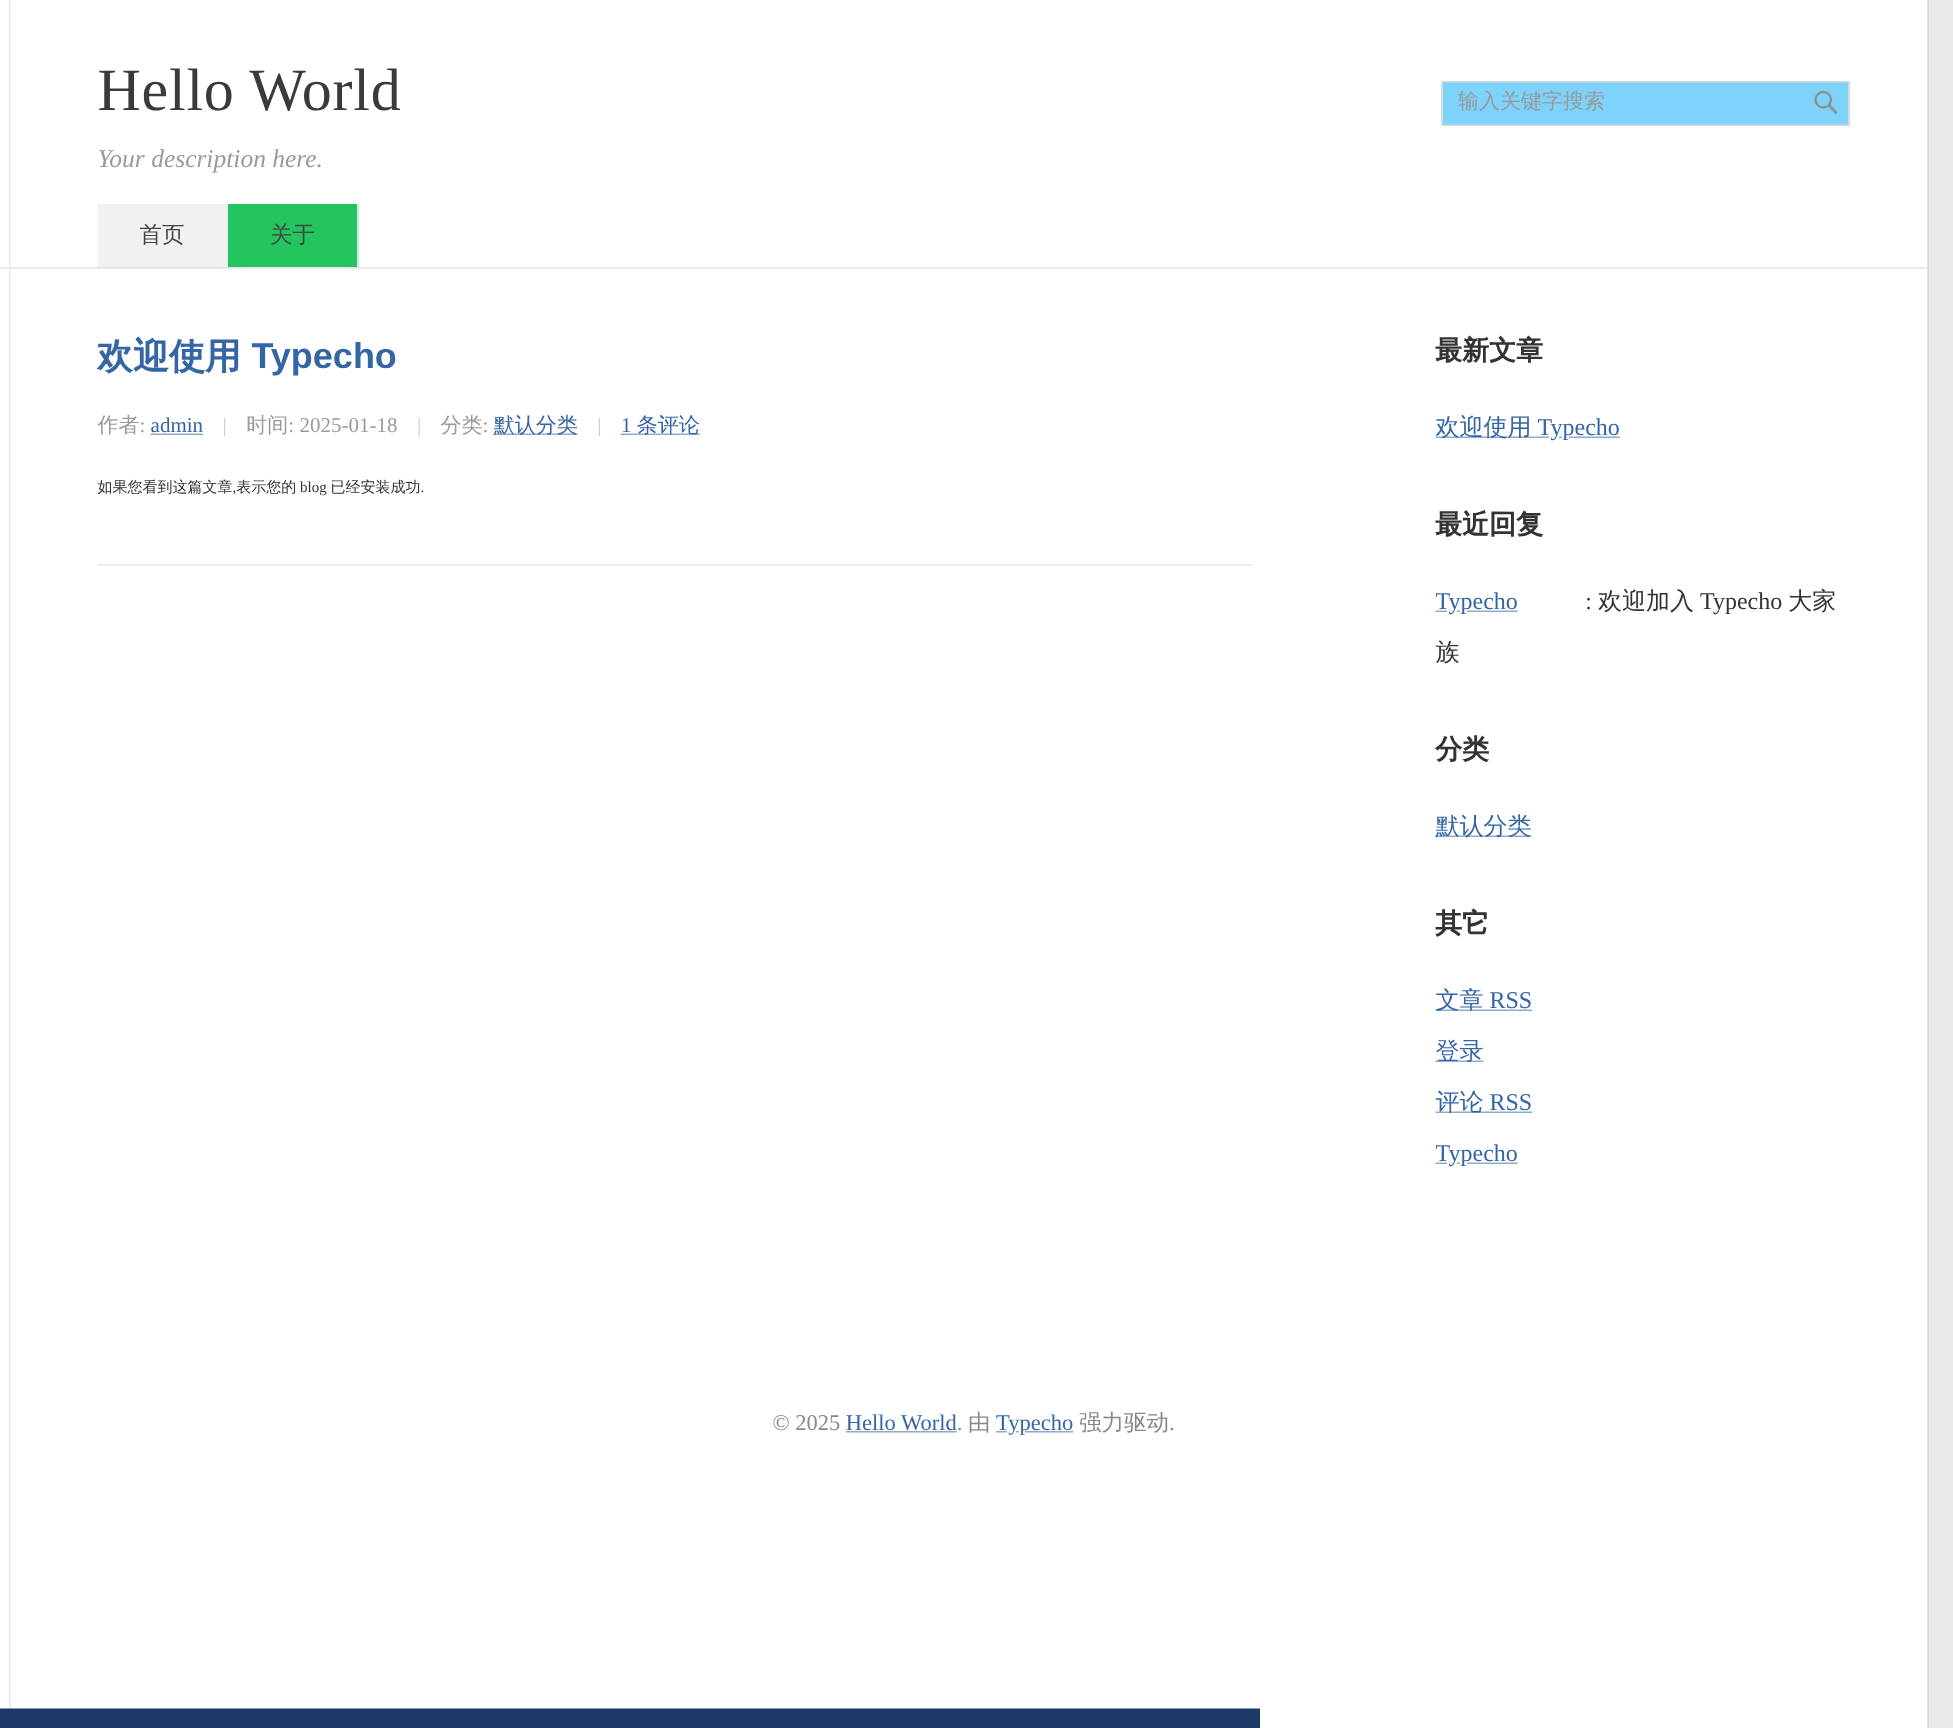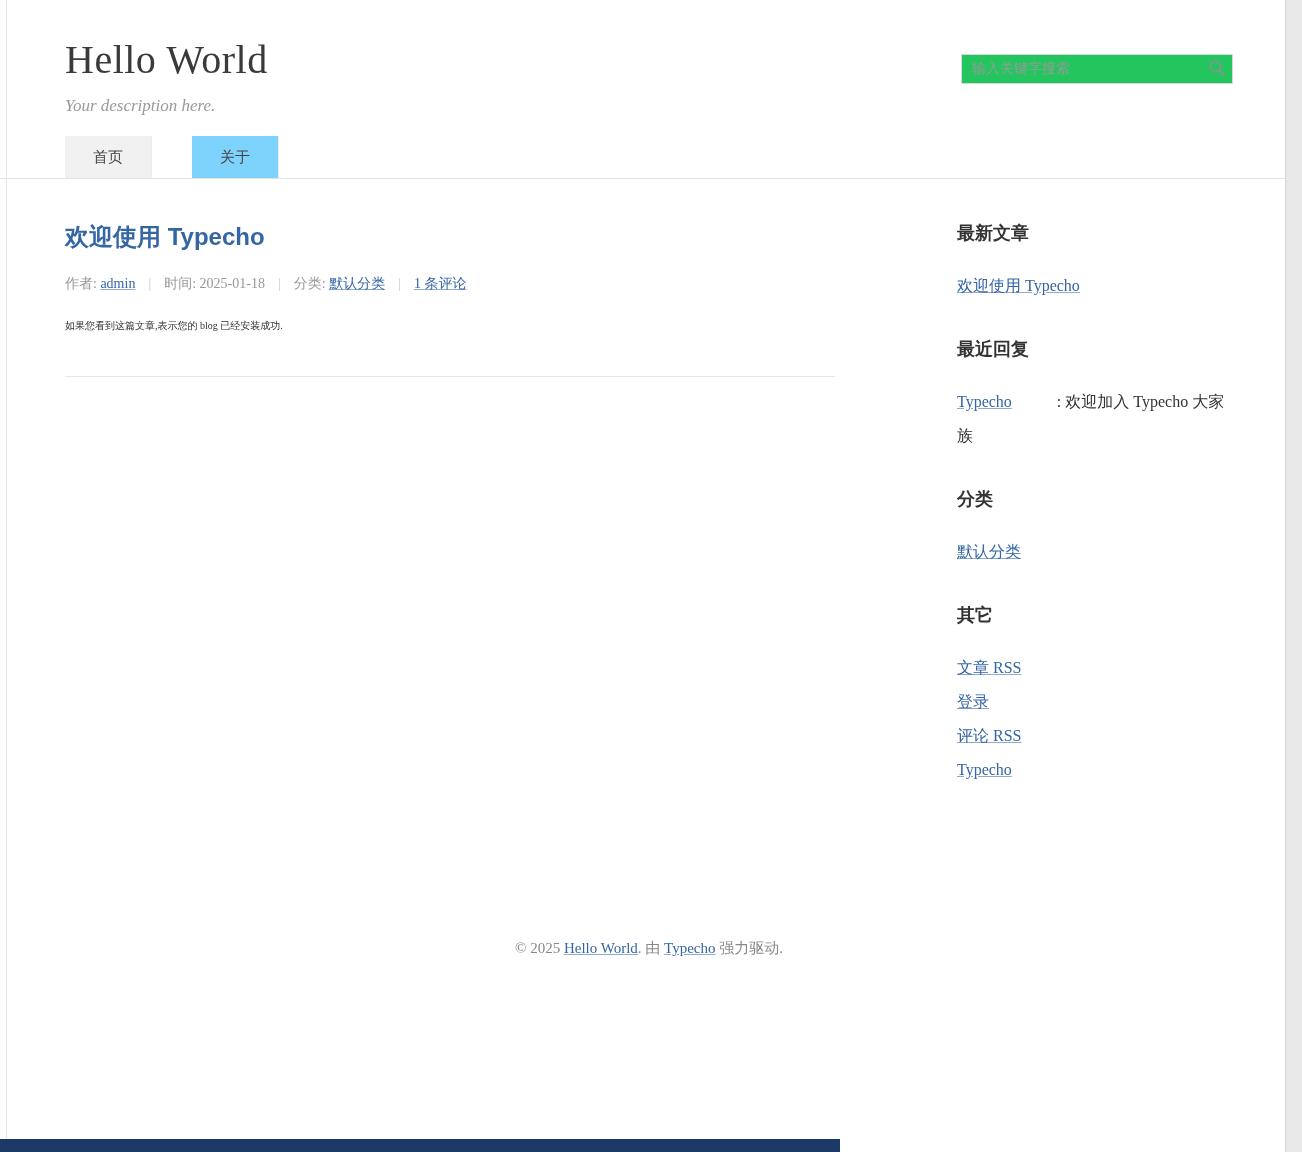--- a/index.html
+++ b/index.html
@@ -18,30 +18,30 @@
   .page-body{width:1298px;}
   .container{width:1168px;margin:0 auto;}
 
   
   header{border-bottom:1px solid #e3e3e3;}
   .header-top{display:flex;justify-content:space-between;align-items:flex-start;padding-top:36px;}
   .site-title{font-size:40px;font-weight:400;color:#3a3a3a;margin:0;letter-spacing:.5px;cursor:pointer;}
   .site-desc{font-style:italic;color:#9a9a9a;font-size:17px;margin-top:13px;}
   .search-box{position:relative;margin-top:18px;}
   .search-input{
-    box-sizing:border-box;width:272px;height:30px;border:1px solid #d8d8d8;background:#22c55e;
+    box-sizing:border-box;width:272px;height:30px;border:1px solid #d8d8d8;background:#7dd3fc;
     padding:0 34px 0 10px;font-size:14px;color:#555;outline:none;font-family:inherit;
   }
   .search-input::placeholder{color:#999;}
   .search-btn{position:absolute;right:5px;top:4px;width:22px;height:22px;background:none;border:none;padding:0;cursor:pointer;}
   nav{margin-top:20px;}
-  .nav-tabs{display:flex;gap:40px;}
+  .nav-tabs{display:flex;}
   .nav-tab{
     box-sizing:border-box;min-width:87px;padding:0 28px;text-align:center;line-height:42px;
-    font-size:15px;color:#444;cursor:pointer;background:#7dd3fc;border-right:1px solid #ececec;
+    font-size:15px;color:#444;cursor:pointer;background:#22c55e;border-right:1px solid #ececec;
   }
   .nav-tab.active{background:#f1f1f1;}
 
   
   .main-row{display:flex;align-items:flex-start;padding-top:42px;min-height:748px;box-sizing:border-box;}
   .content{width:770px;}
   .sidebar{width:276px;margin-left:auto;}
 
   a.link{color:var(--link);text-decoration:underline;text-decoration-color:rgba(52,101,164,.55);cursor:pointer;}
   .post-title{

